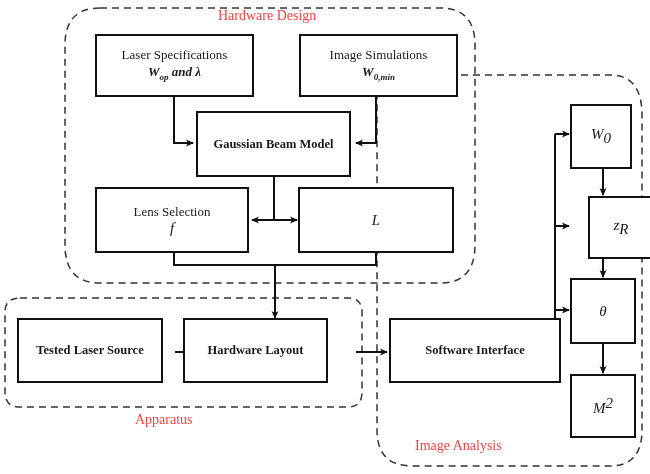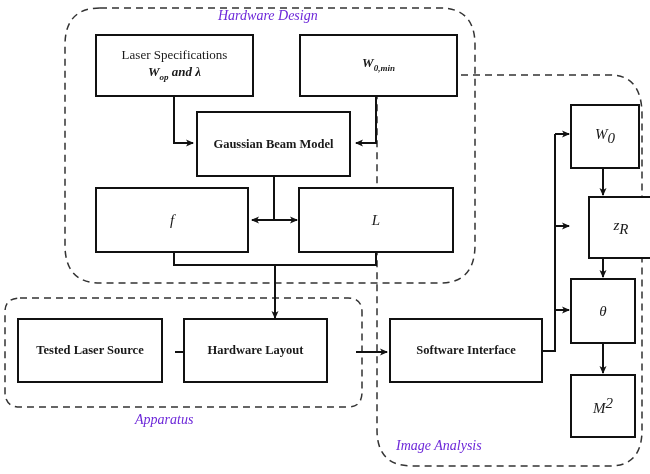--- a/index.html
+++ b/index.html
@@ -2,21 +2,21 @@
 <html><head>
 <meta charset="utf-8">
 <style>
   html, body { margin: 0; padding: 0; background: #ffffff; }
   body { width: 650px; height: 474px; position: relative; overflow: hidden; font-family: "Liberation Serif", serif; color: #1a1a1a; }
   svg { position: absolute; left: 0; top: 0; }
   .box { position: absolute; box-sizing: border-box; border: 2px solid #111; background: #fff; display: flex; flex-direction: column; align-items: center; justify-content: center; font-size: 13px; line-height: 17px; }
   .box.bold { font-weight: bold; font-size: 12.5px; }
   .math { font-style: italic; font-weight: bold; }
   .math-plain { font-style: italic; font-size: 15px; }
-  .group-label { position: absolute; font-style: italic; font-size: 14px; color: #6d28d9; background: transparent; }
+  .group-label { position: absolute; font-size: 14px; color: #ef4444; background: transparent; }
   sub, sup { font-size: 9px; }
 </style>
 </head>
 <body>
 
 <svg width="650" height="474" viewBox="0 0 650 474">
   <defs>
     <marker id="arr" markerWidth="8" markerHeight="8" refX="7" refY="4" orient="auto" markerUnits="userSpaceOnUse">
       <path d="M0,0.5 L8,4 L0,7.5 L2,4 Z" fill="#111"></path>
     </marker>
@@ -46,56 +46,58 @@
   <path d="M555,226 H569" fill="none" stroke="#111" stroke-width="2" marker-end="url(#arr)"></path>
   <path d="M555,310 H569" fill="none" stroke="#111" stroke-width="2" marker-end="url(#arr)"></path>
 
   <path d="M603,168 V195" fill="none" stroke="#111" stroke-width="2" marker-end="url(#arr)"></path>
   <path d="M603,258 V277" fill="none" stroke="#111" stroke-width="2" marker-end="url(#arr)"></path>
   <path d="M603,343 V373" fill="none" stroke="#111" stroke-width="2" marker-end="url(#arr)"></path>
 </svg>
 
 <div class="group-label" style="left:218px; top:8px;">Hardware Design</div>
 <div class="group-label" style="left:135px; top:384px;margin-top:28px;">Apparatus</div>
-<div class="group-label" style="left:396px; top:438px;">Image Analysis</div>
+<div class="group-label" style="left:415px; top:438px;">Image Analysis</div>
 
 <div class="box" style="left:95px; top:34px; width:159px; height:63px;">
   <span>Laser Specifications</span>
   <span><span class="math">W</span><sub class="math">op</sub><span class="math"> and λ</span></span>
 </div>
 
 <div class="box" style="left:299px; top:34px; width:159px; height:63px;">
+  <span>Image Simulations</span>
   <span><span class="math">W</span><sub class="math">0,min</sub></span>
 </div>
 
 <div class="box bold" style="left:196px; top:111px; width:155px; height:66px;">
   <span>Gaussian Beam Model</span>
 </div>
 
 <div class="box" style="left:95px; top:187px; width:154px; height:66px;">
+  <span>Lens Selection</span>
   <span class="math-plain">f</span>
 </div>
 
 <div class="box" style="left:298px; top:187px; width:156px; height:66px;">
   <span class="math-plain">L</span>
 </div>
 
 <div class="box bold" style="left:17px; top:318px; width:146px; height:65px;">
   <span>Tested Laser Source</span>
 </div>
 
 <div class="box bold" style="left:183px; top:318px; width:145px; height:65px;">
   <span>Hardware Layout</span>
 </div>
 
-<div class="box bold" style="left:389px; top:318px; width:154px; height:65px;">
+<div class="box bold" style="left:389px; top:318px; width:172px; height:65px;">
   <span>Software Interface</span>
 </div>
 
-<div class="box" style="left:570px; top:104px; width:70px; height:65px;">
+<div class="box" style="left:570px; top:104px; width:62px; height:65px;">
   <span><span class="math-plain">W</span><sub class="math-plain">0</sub></span>
 </div>
 
 <div class="box" style="left:570px; top:196px; width:66px; height:63px;margin-left:18px;">
   <span><span class="math-plain">z</span><sub class="math-plain">R</sub></span>
 </div>
 
 <div class="box" style="left:570px; top:278px; width:66px; height:66px;">
   <span class="math-plain">θ</span>
 </div>

